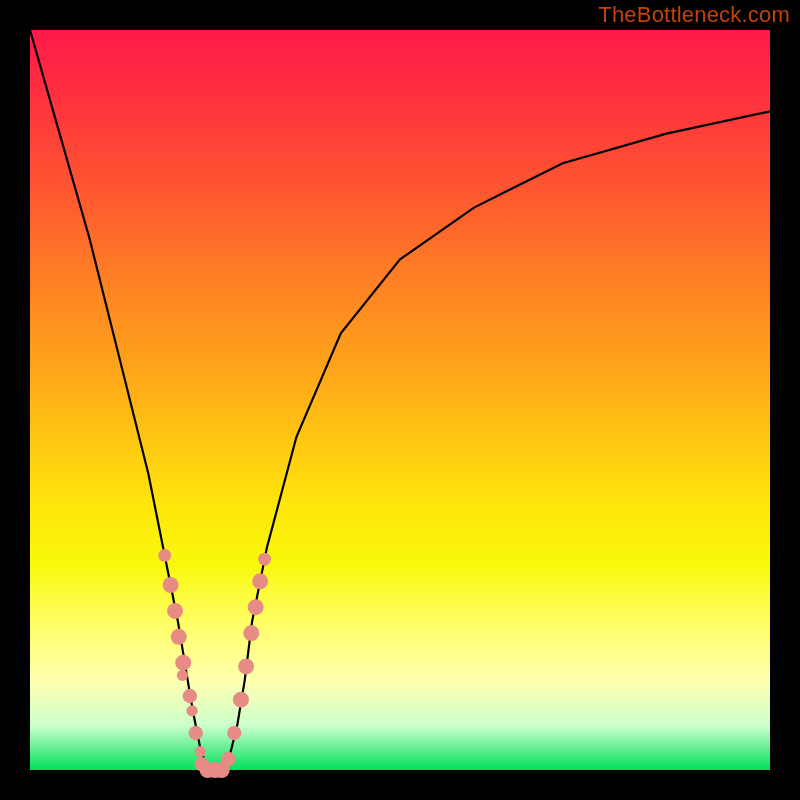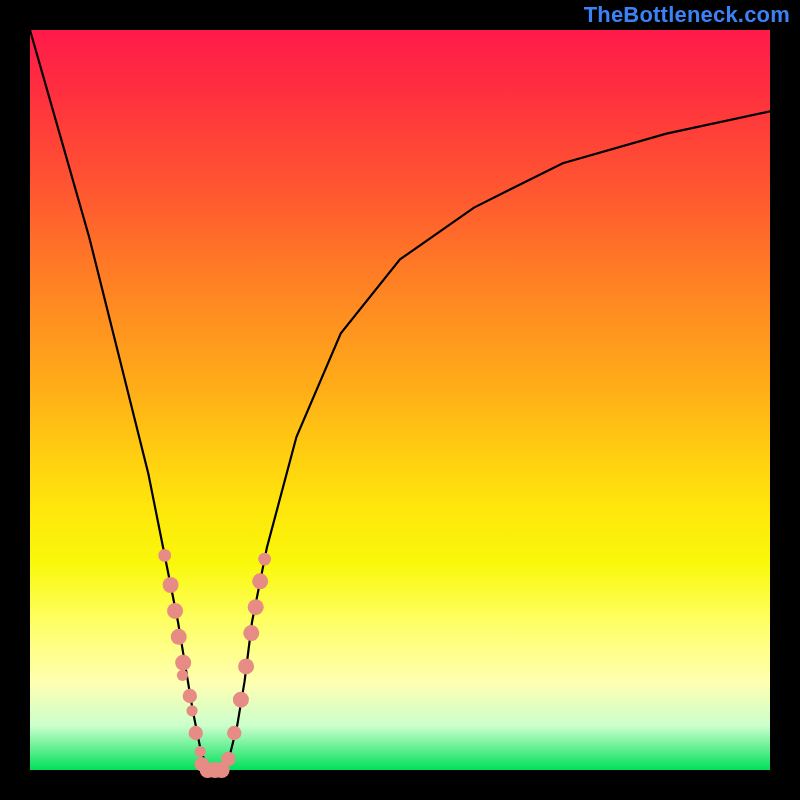--- a/index.html
+++ b/index.html
@@ -37,22 +37,22 @@
       #ffffb0 88%,
       #ccffcc 94%,
       #00e05a 100%
     );
   }
   .watermark {
     position: absolute;
     top: 2px;
     right: 10px;
     font-size: 22px;
-    font-weight: 700;
-    color: #3b82f6;
+    font-weight: 400;
+    color: #c2410c;
     letter-spacing: 0.2px;
     user-select: none;
   }
   svg.overlay {
     position: absolute;
     left: 0;
     top: 0;
     width: 740px;
     height: 740px;
     overflow: visible;

